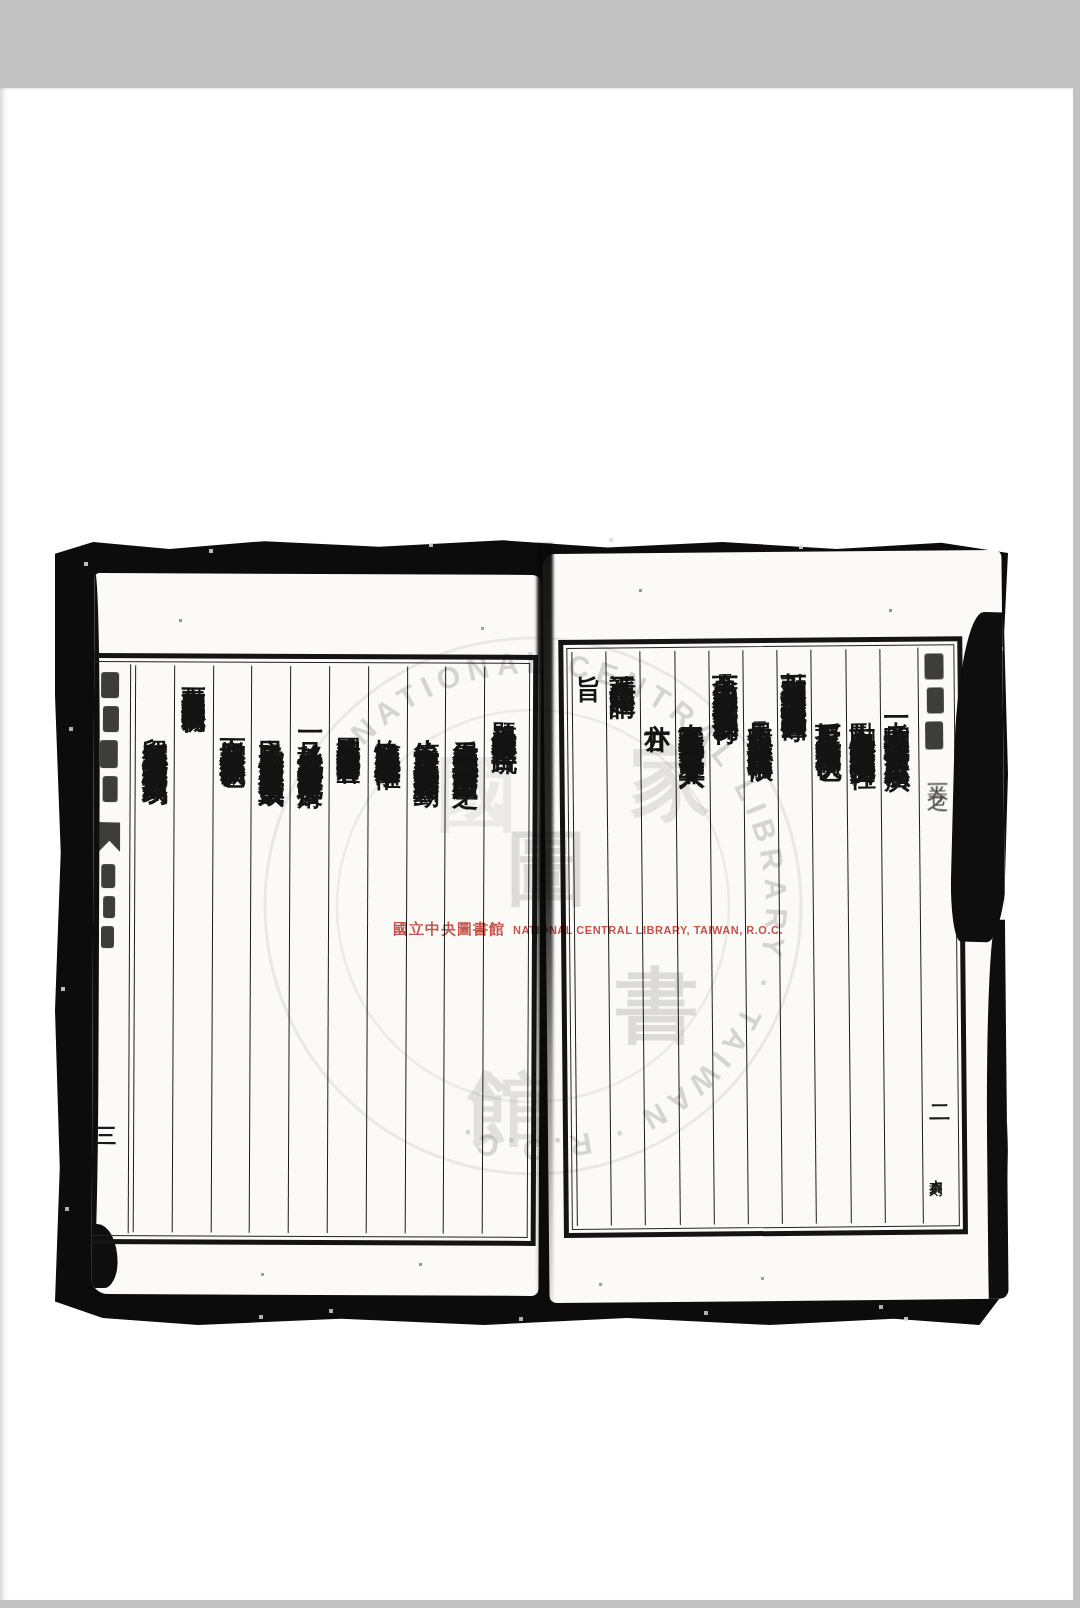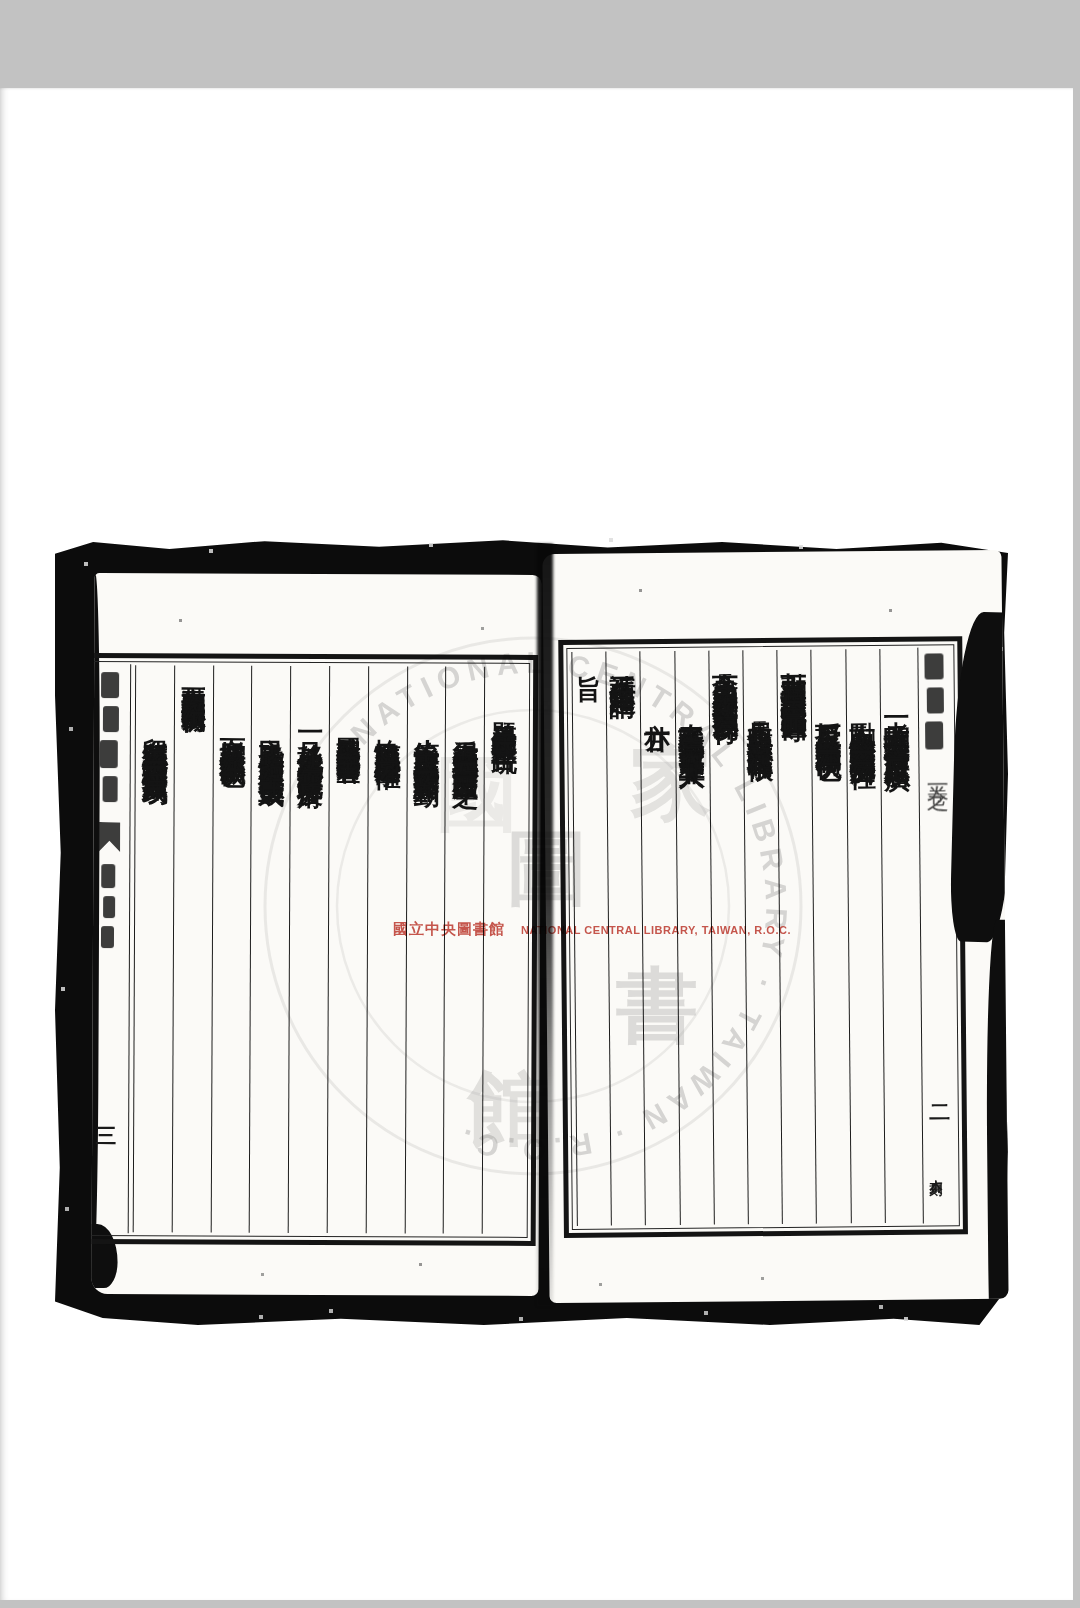--- a/index.html
+++ b/index.html
@@ -65,21 +65,21 @@
           background:linear-gradient(180deg,rgba(8,8,8,.95) 0%,rgba(8,8,8,.85) 45%,rgba(8,8,8,.40) 72%,rgba(8,8,8,.10) 100%);}
   
   .watermark{position:absolute;inset:0;mix-blend-mode:multiply;pointer-events:none;}
   .seal-svg{position:absolute;left:0;top:0;}
   .seal-char{position:absolute;font-size:82px;font-weight:700;color:#9a9a9a;filter:blur(.6px);}
   .sc-guo {left:436px;top:652px;opacity:.16;}
   .sc-jia {left:630px;top:640px;opacity:.24;}
   .sc-tu  {left:506px;top:726px;opacity:.30;}
   .sc-shu {left:616px;top:864px;opacity:.30;}
   .sc-guan{left:468px;top:966px;opacity:.26;}
-  .redline{position:absolute;left:393px;top:832px;display:flex;gap:8px;align-items:baseline;
+  .redline{position:absolute;left:393px;top:832px;display:flex;align-items:baseline;
            white-space:nowrap;opacity:.9;justify-content:space-between;}
   .red-cjk{font-size:15px;letter-spacing:1px;filter:blur(.7px);font-weight:600;}
   .red-latin{font-family:"Liberation Sans","DejaVu Sans",sans-serif;font-size:11px;letter-spacing:.5px;
              font-weight:700;filter:blur(.3px);padding-left:8px;}
 </style>
 </head>
 <body>
 
 <div class="stage">
   <div class="card">

